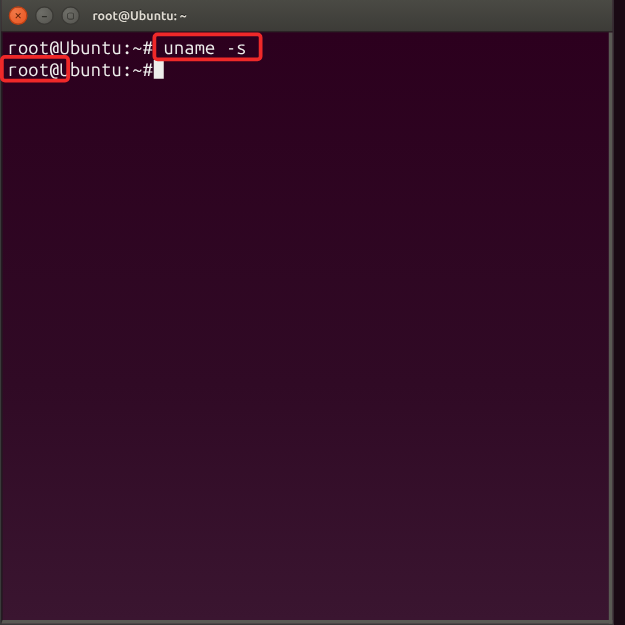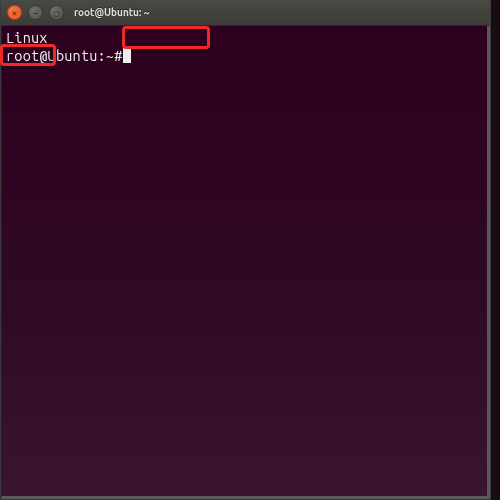--- a/index.html
+++ b/index.html
@@ -129,19 +129,19 @@
         <span>–</span>
       </div>
       <div class="btn btn-max">
         <span>▢</span>
       </div>
     </div>
     <div class="title">root@Ubuntu: ~</div>
   </div>
 
   <div class="terminal">
-    <div class="line"><span>Linux</span></div>
+    <div class="line"><span>root@Ubuntu:~#</span><span> uname -s</span></div>
     <div class="line"><span>root@Ubuntu:~#</span><span></span><span class="cursor"></span></div>
   </div>
 
   <div class="highlight-box hl1" title="uname -s"></div>
   <div class="highlight-box hl2" title="Linux"></div>
 </div>
 
 </body></html>

